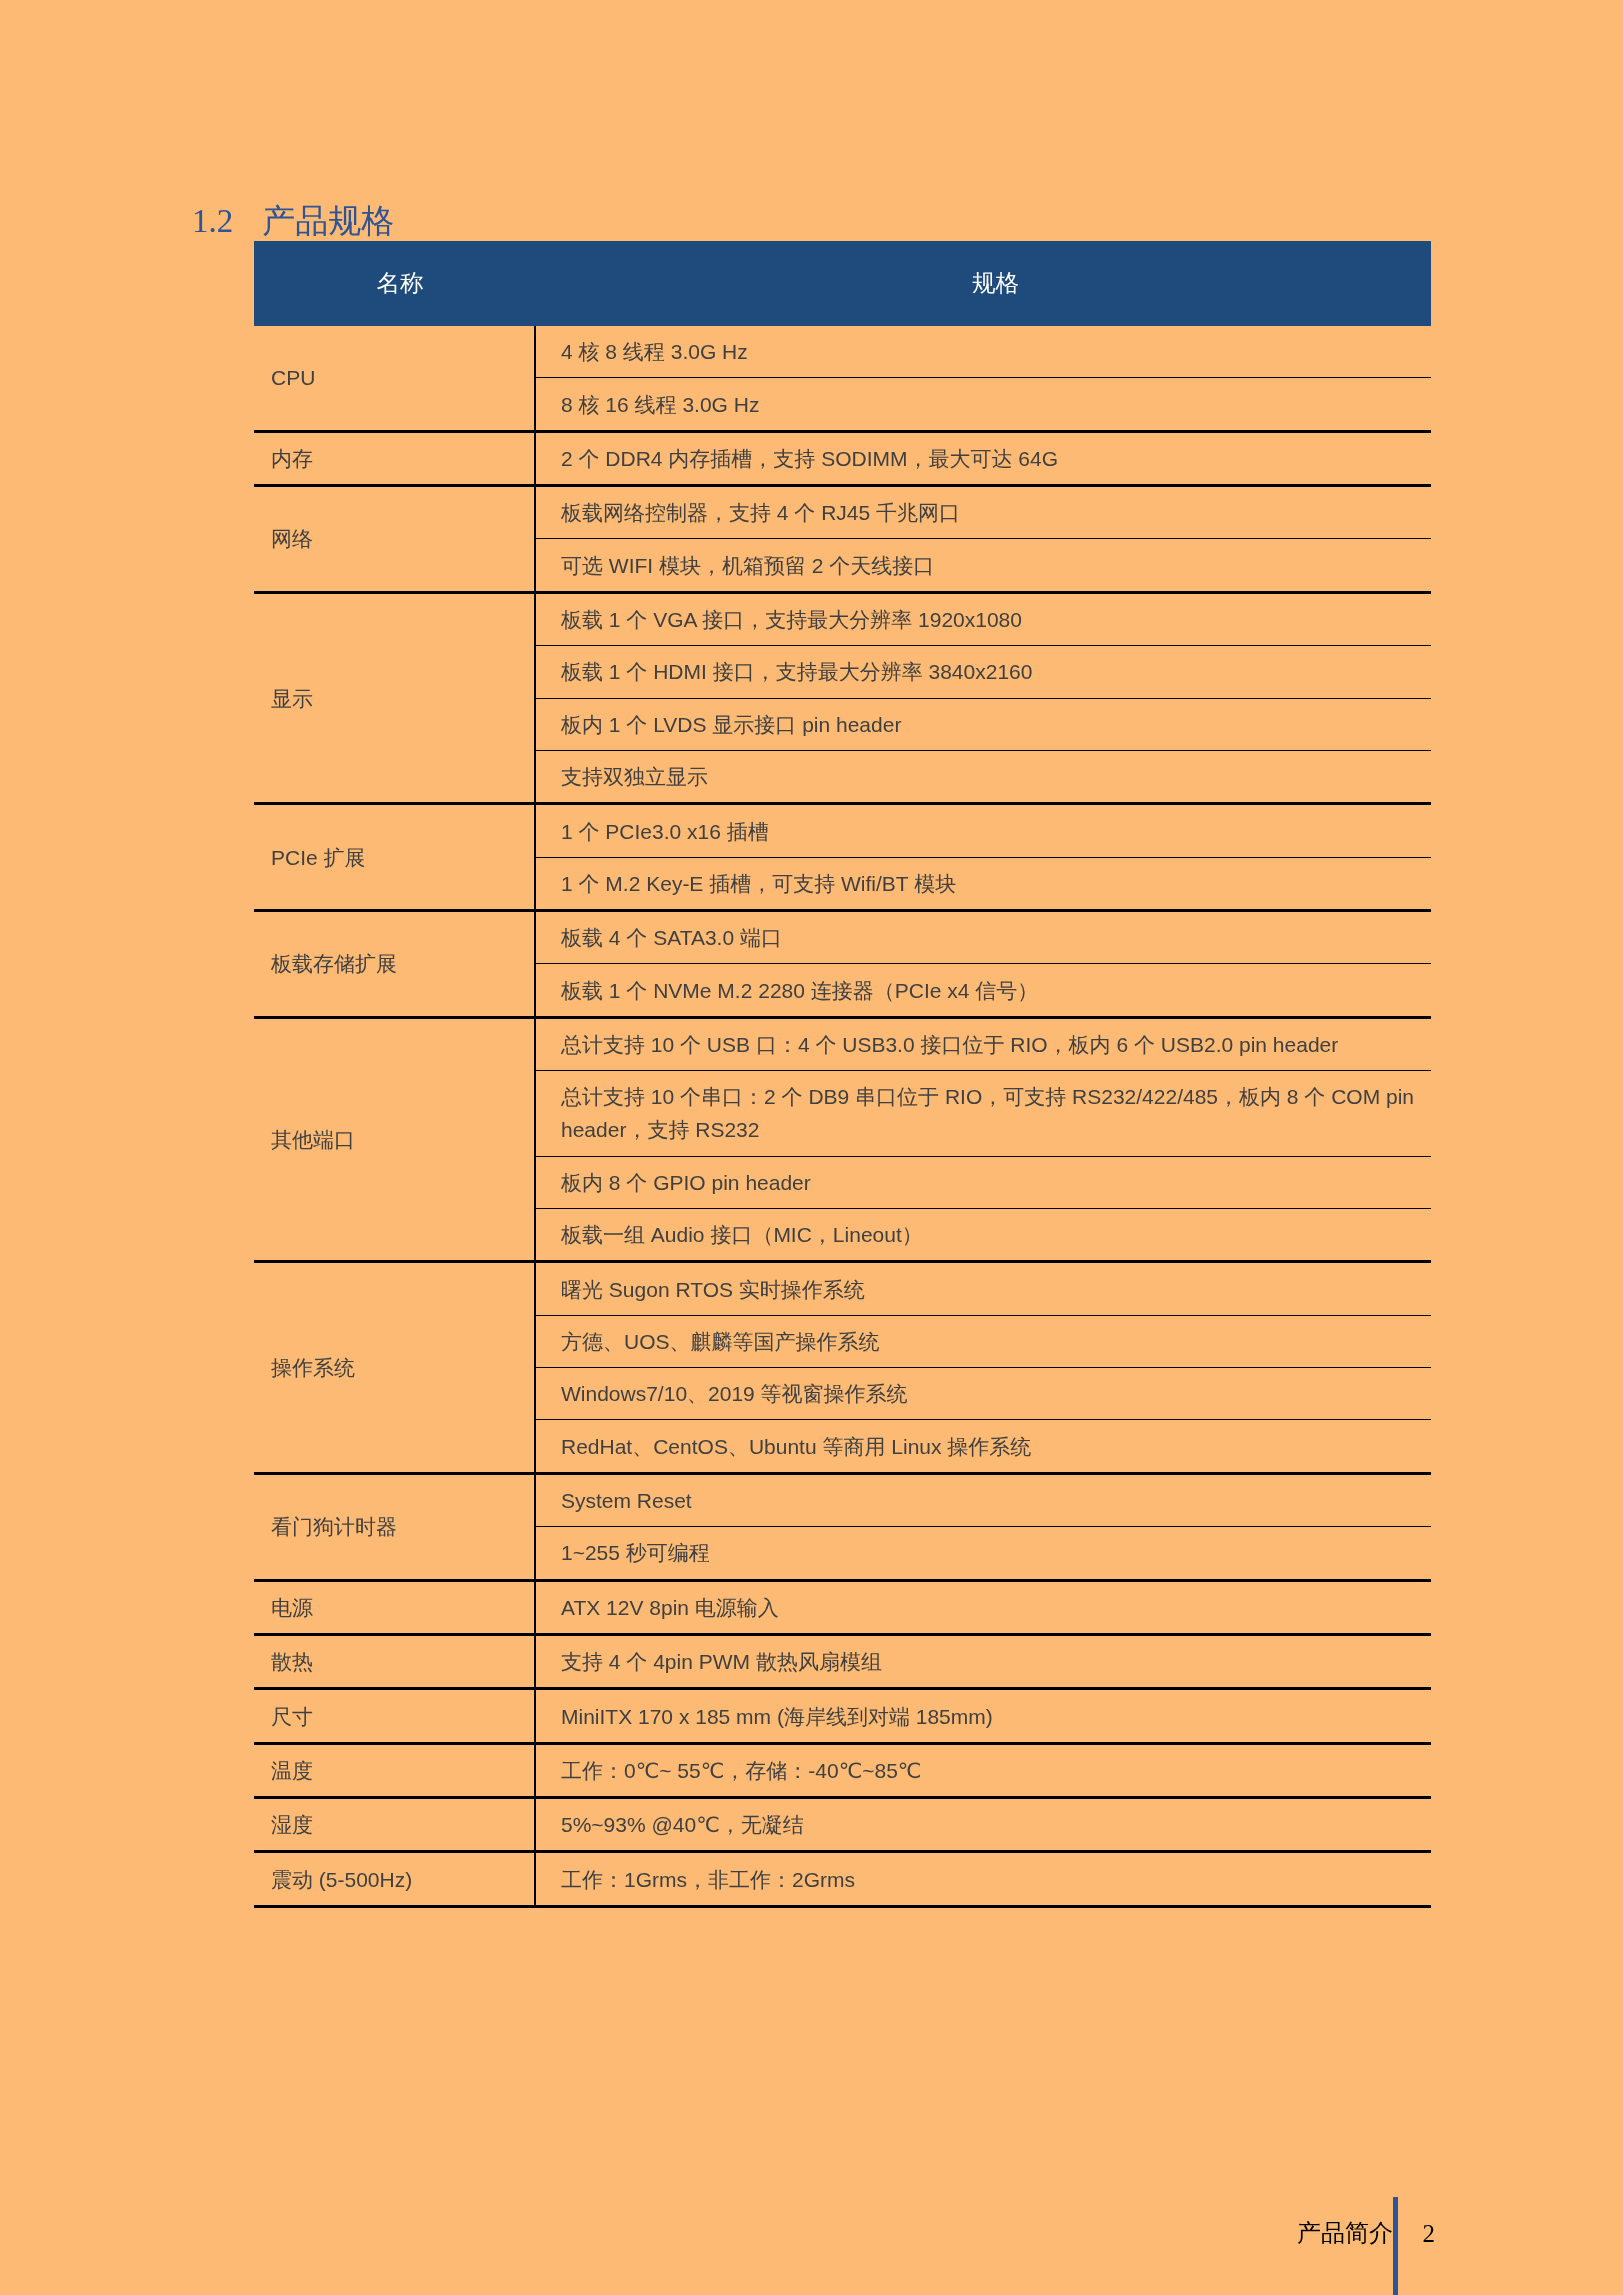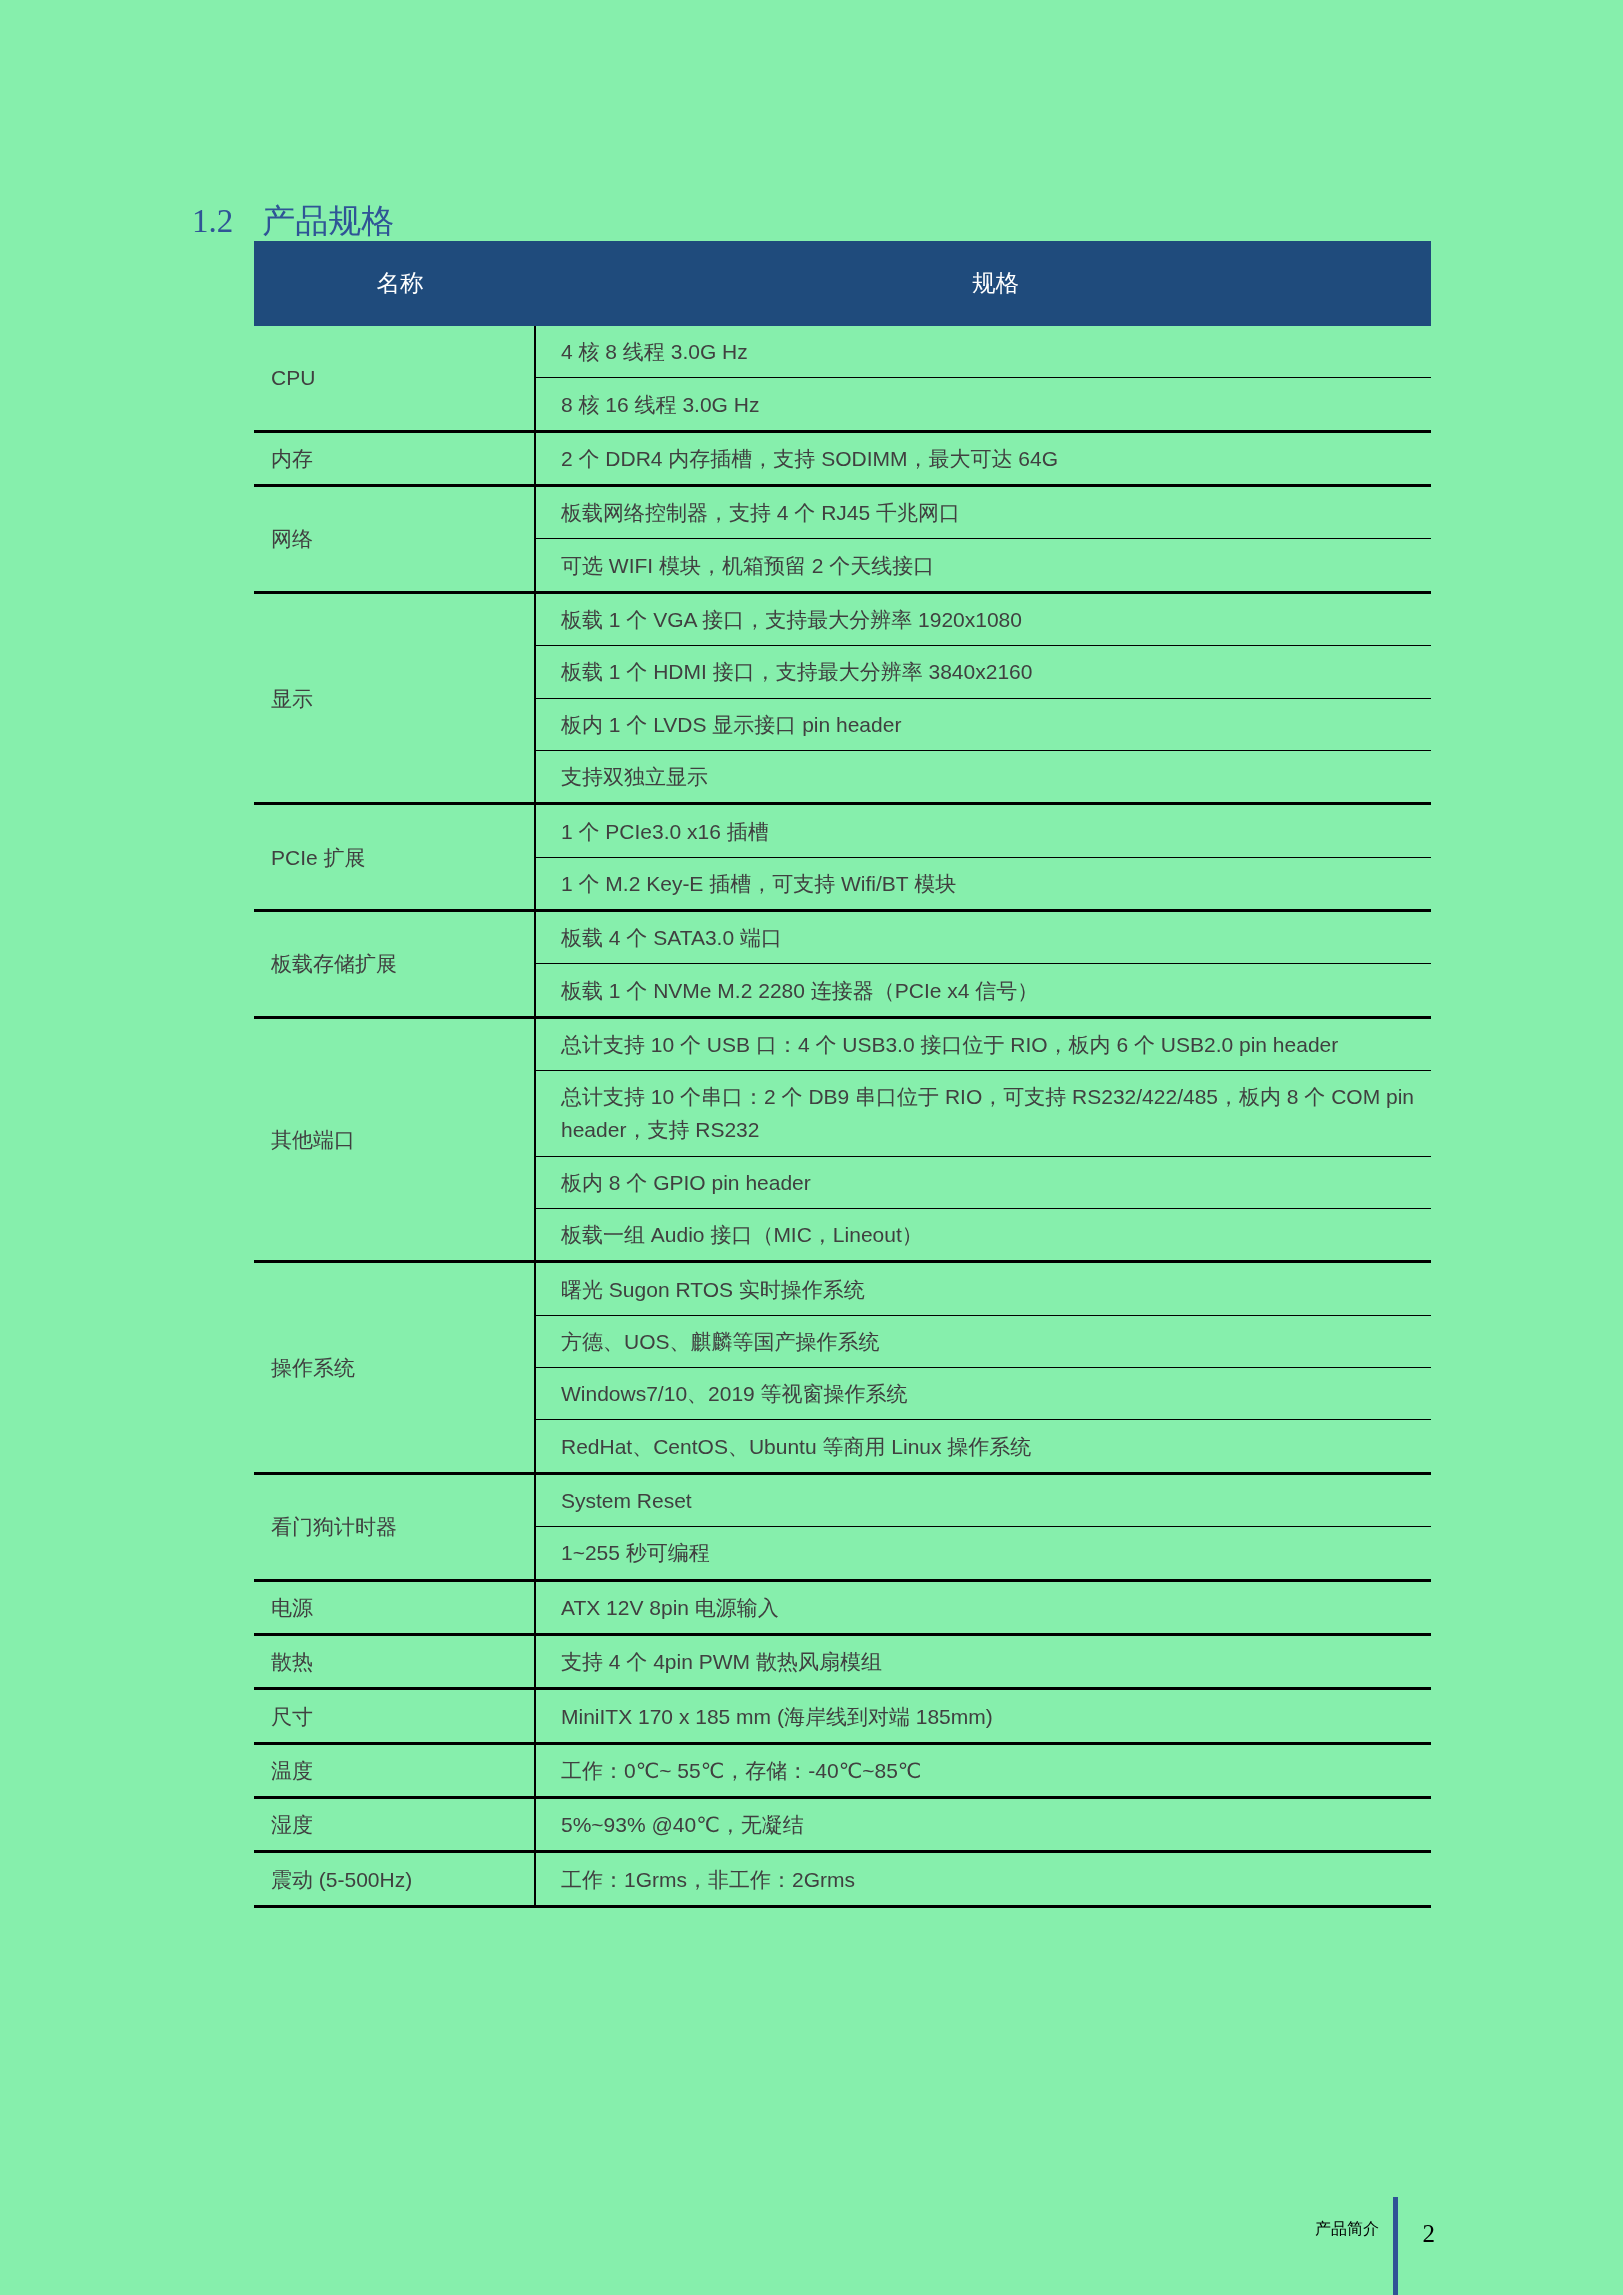--- a/index.html
+++ b/index.html
@@ -12,21 +12,21 @@
     --footer-bar:#2F5496;
     --footer-text:#000000;
   }
   *{margin:0;padding:0;box-sizing:border-box;}
   html,body{background:#ffffff;}
   body{font-family:"Liberation Sans","DejaVu Sans",sans-serif;}
   .page{
     position:relative;
     width:1623px;
     height:2295px;
-    background:#86efac;
+    background:#fdba74;
     overflow:hidden;
   }
   .content{
     padding-top:202px;
     padding-left:192px;
     width:1239px;
   }
   .h1{
     font-size:33px;
     color:var(--heading-blue);
@@ -93,24 +93,24 @@
   }
   .footer{
     position:absolute;
     right:188px;
     bottom:0;
     height:98px;
     display:flex;
     align-items:flex-start;
   }
   .footer-section{
-    font-size:16px;
+    font-size:24px;
     color:var(--footer-text);
     padding-top:22px;
-    margin-right:14px;
+    margin-right:0;
     line-height:1.2;
   }
   .footer-rule{
     width:4.6px;
     height:98px;
     background:var(--footer-bar);
   }
   .footer-pagenum{
     font-family:"Liberation Serif","DejaVu Serif",serif;
     font-size:25px;

